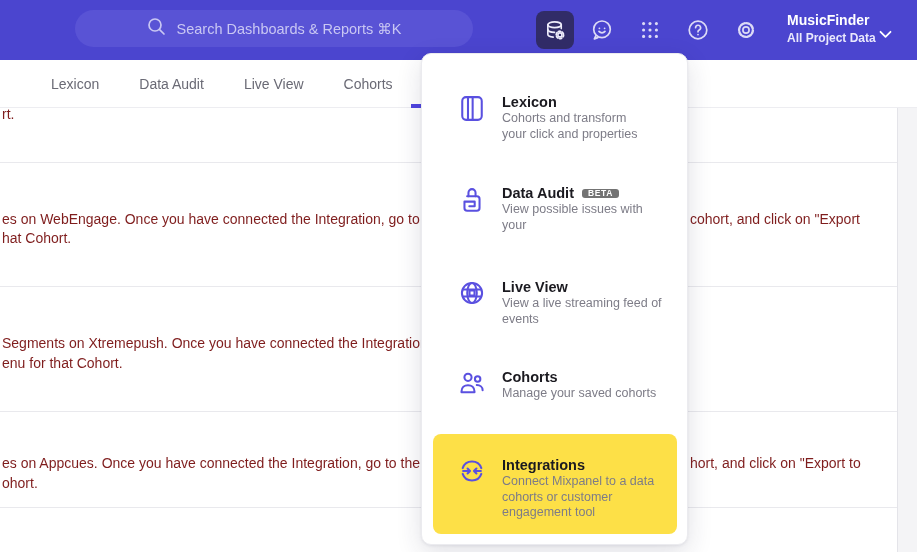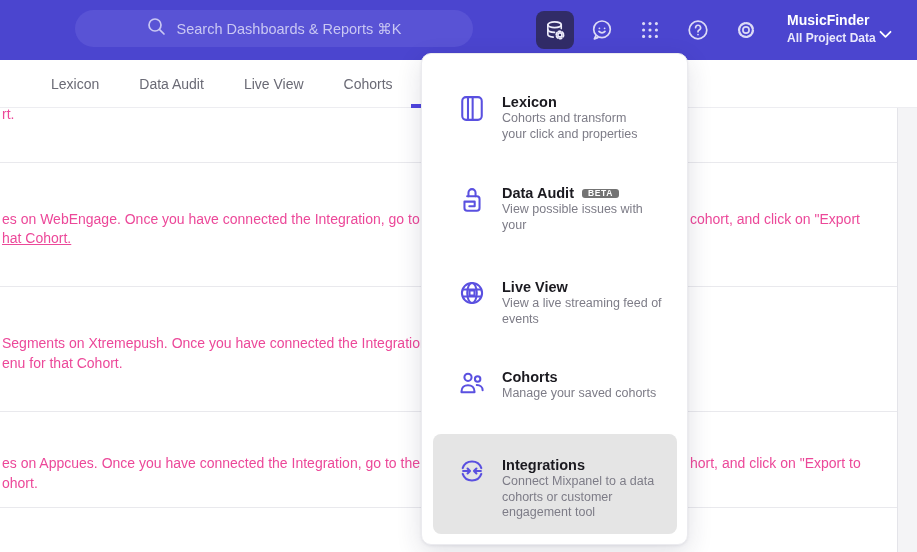--- a/index.html
+++ b/index.html
@@ -21,30 +21,30 @@
   .project .pscope { font-size:12px; font-weight:700; color:#e9e8fc; line-height:16px; }
   .chev { position:absolute; left:879px; top:25px; cursor:pointer; }
 
   
   .tabbar { position:absolute; left:0; top:60px; width:917px; height:48px; background:#fff;
     border-bottom:1px solid #ededf1; display:flex; align-items:center; padding-left:51px; gap:40px; z-index:2; }
   .tab { font-size:14px; color:#6a6a75; cursor:pointer; white-space:nowrap; }
   .tab-indicator { position:absolute; left:411px; top:104px; width:30px; height:4px; background:#4f44e0; z-index:3; }
 
   
-  .bg-text { position:absolute; font-size:14px; color:#ec4899; line-height:16px; white-space:nowrap; z-index:1; }
+  .bg-text { position:absolute; font-size:14px; color:#7f1d1d; line-height:16px; white-space:nowrap; z-index:1; }
   .divider { position:absolute; left:0; width:897px; height:1px; background:#e9e9ed; z-index:1; }
   .gutter { position:absolute; left:897px; top:108px; width:20px; height:444px; background:#f4f4f6; border-left:1px solid #e4e4e9; z-index:1; }
 
   
   .menu-panel { position:absolute; left:421px; top:53px; width:267px; height:492px; background:#fff;
     border-radius:10px; border:1px solid #ebebef; box-shadow:0 8px 26px rgba(35,32,74,.14), 0 1px 3px rgba(35,32,74,.08); z-index:30; }
   .menu-item { position:absolute; left:11px; width:244px; display:flex; align-items:flex-start; gap:17px;
     padding:10px 8px 10px 26px; border-radius:8px; cursor:pointer; }
-  .menu-item.hl { background:#e5e5e5; height:100px; padding-top:22px; }
+  .menu-item.hl { background:#fde047; height:100px; padding-top:22px; }
   .mi-icon { flex:0 0 26px; margin-top:2px; }
   .mi-icon svg { display:block; stroke:#5a50e0; fill:none; stroke-width:1.9; stroke-linecap:round; stroke-linejoin:round; }
   .mi-text { width:182px; }
   .mi-titlerow { display:flex; align-items:center; gap:8px; }
   .mi-title { font-size:14.5px; font-weight:700; color:#1b1a20; line-height:18px; }
   .mi-badge { background:#737373; color:#fff; font-size:8.5px; font-weight:700; letter-spacing:.6px;
     padding:0 6px; border-radius:3px; line-height:9px; }
   .mi-desc { margin-top:4px; font-size:12.5px; color:#7d7c87; line-height:15.5px; }
   .mi-desc span { display:block; }
 
@@ -54,21 +54,21 @@
 </head>
 <body>
 
 <div id="app">
 
   <span class="bg-text" style="left:2px; top:106px;">rt.</span>
   <div class="divider" style="top:162px;"></div>
 
   <span class="bg-text" style="left:2px; top:211px;">es on WebEngage. Once you have connected the Integration, go to the</span>
   <span class="bg-text" style="left:690px; top:211px;">cohort, and click on "Export</span>
-  <span class="bg-text" style="left:2px; top:230px;text-decoration:underline;">hat Cohort.</span>
+  <span class="bg-text" style="left:2px; top:230px;">hat Cohort.</span>
   <div class="divider" style="top:286px;"></div>
 
   <span class="bg-text" style="left:2px; top:335px;">Segments on Xtremepush. Once you have connected the Integration,</span>
   <span class="bg-text" style="left:2px; top:355px;">enu for that Cohort.</span>
   <div class="divider" style="top:411px;"></div>
 
   <span class="bg-text" style="left:2px; top:455px;">es on Appcues. Once you have connected the Integration, go to the M</span>
   <span class="bg-text" style="left:690px; top:455px;">hort, and click on "Export to</span>
   <span class="bg-text" style="left:2px; top:475px;">ohort.</span>
   <div class="divider" style="top:507px;"></div>

